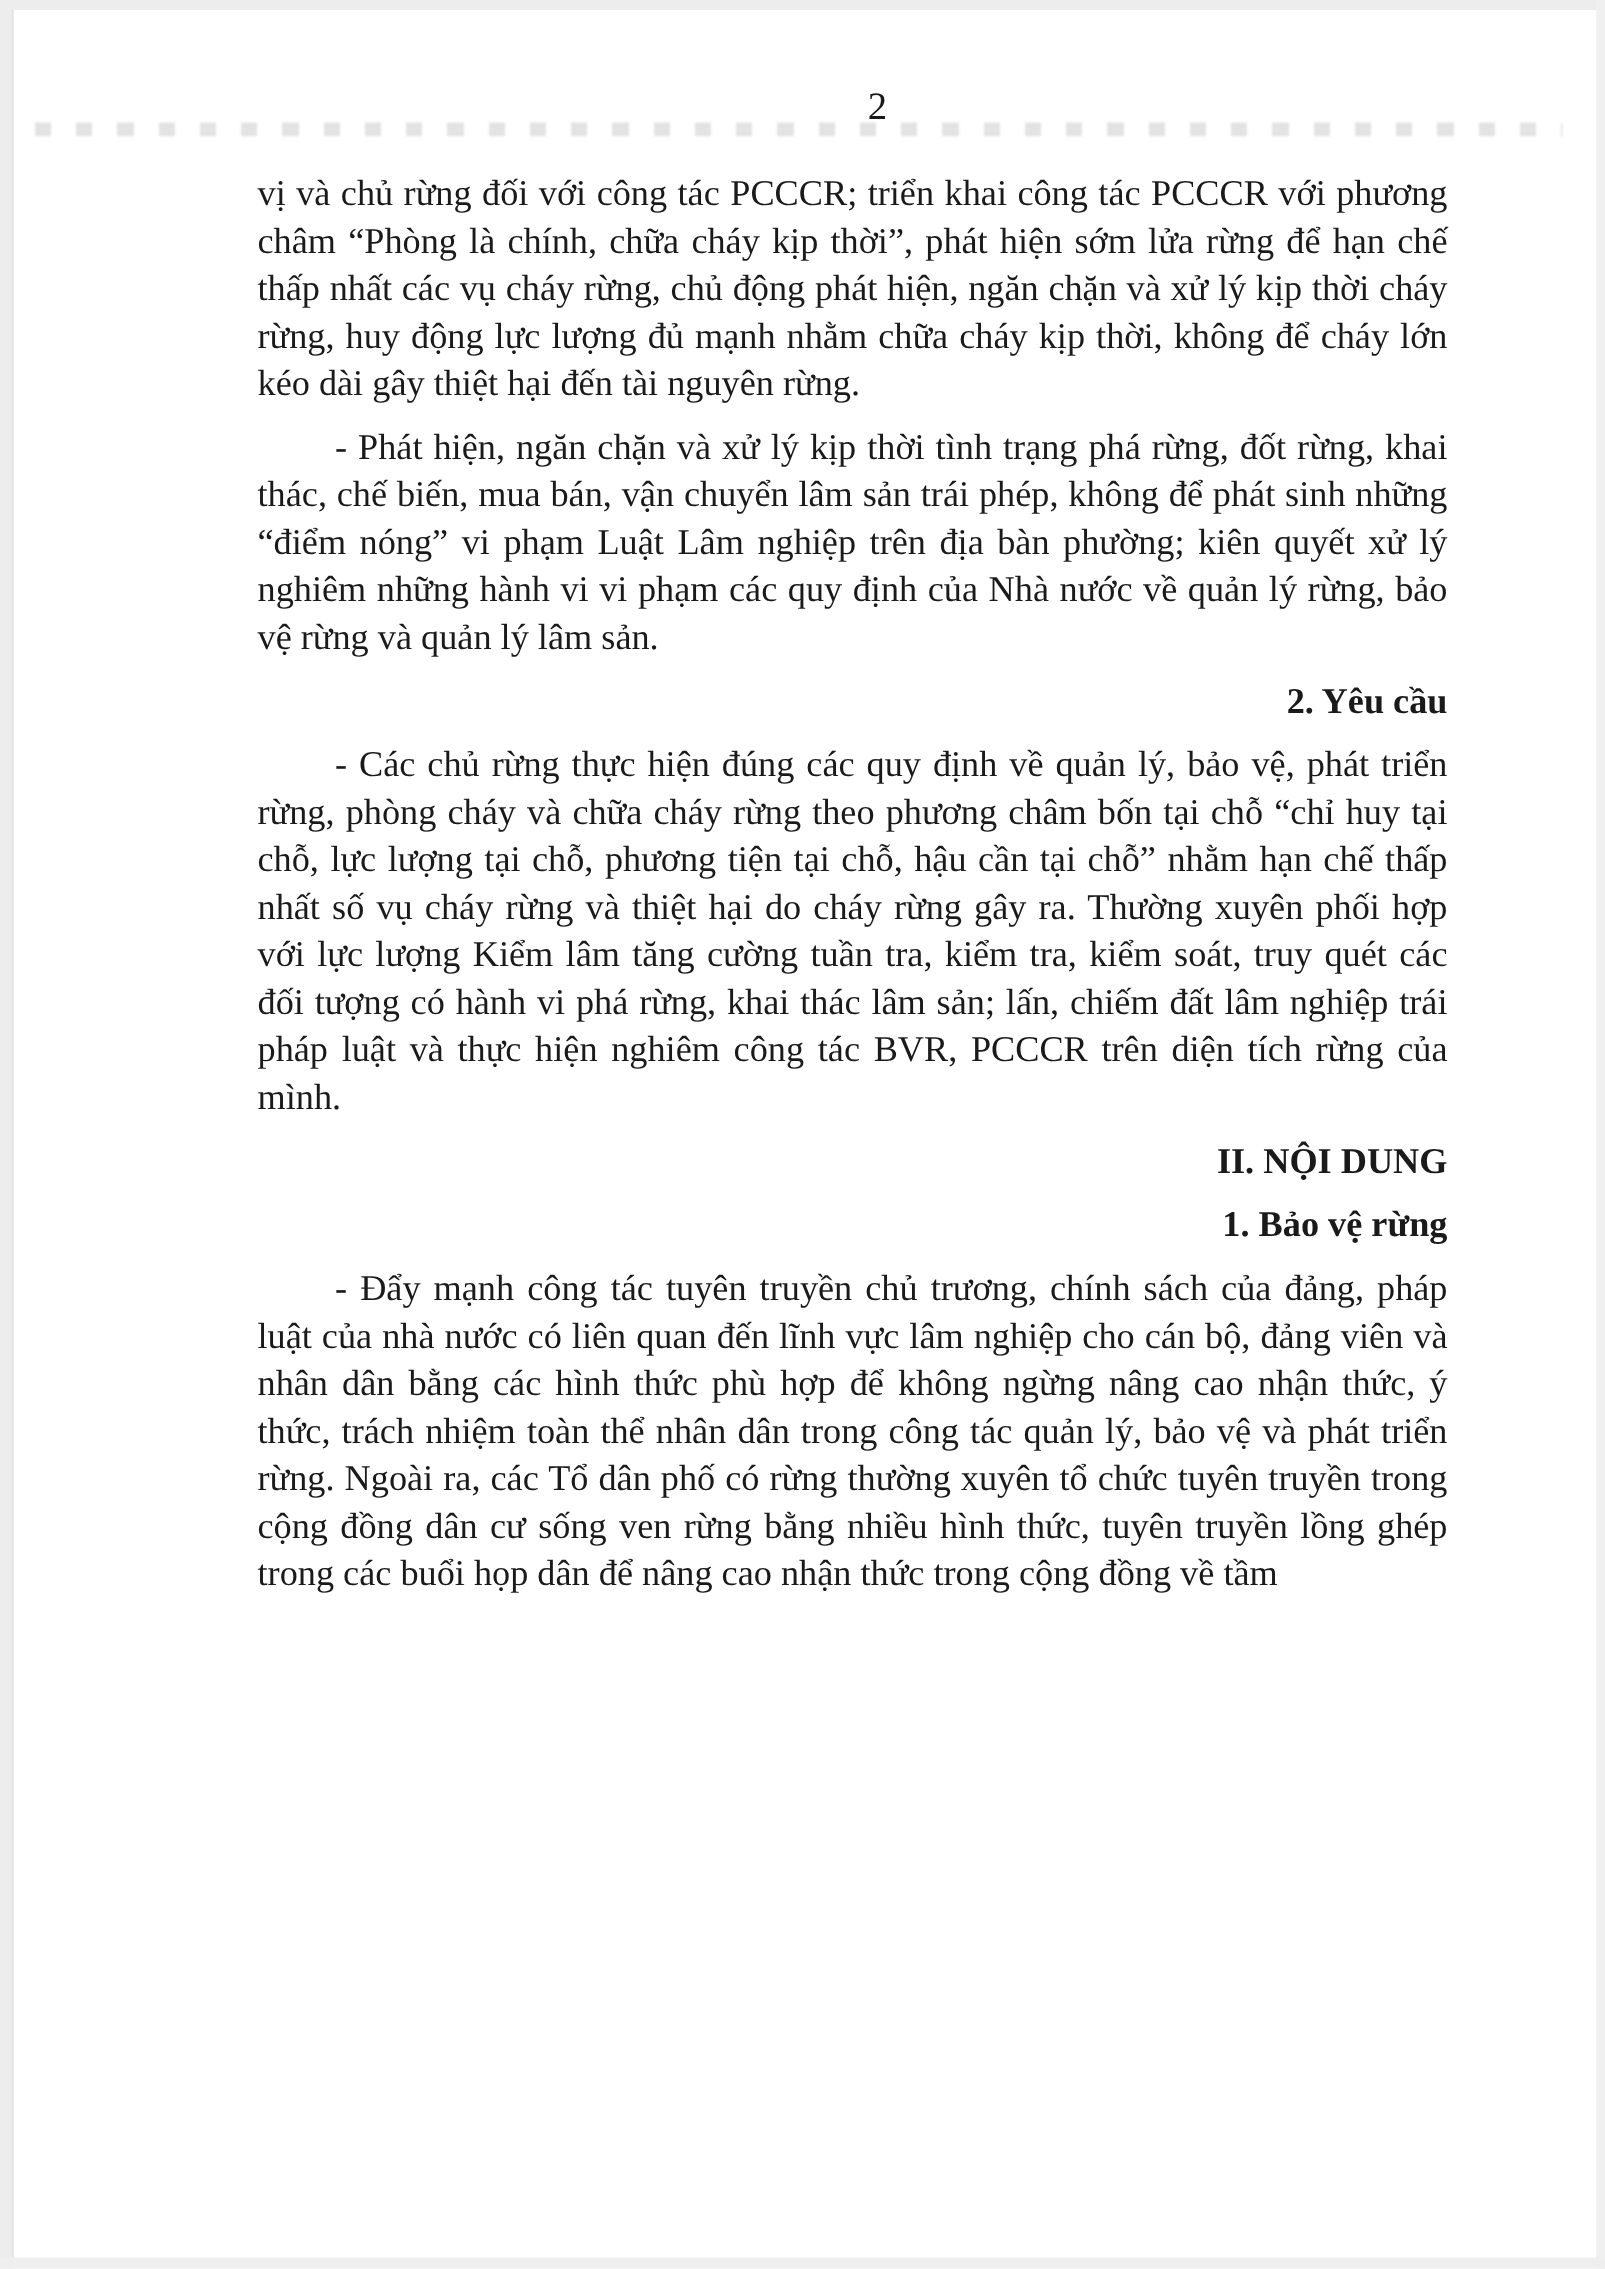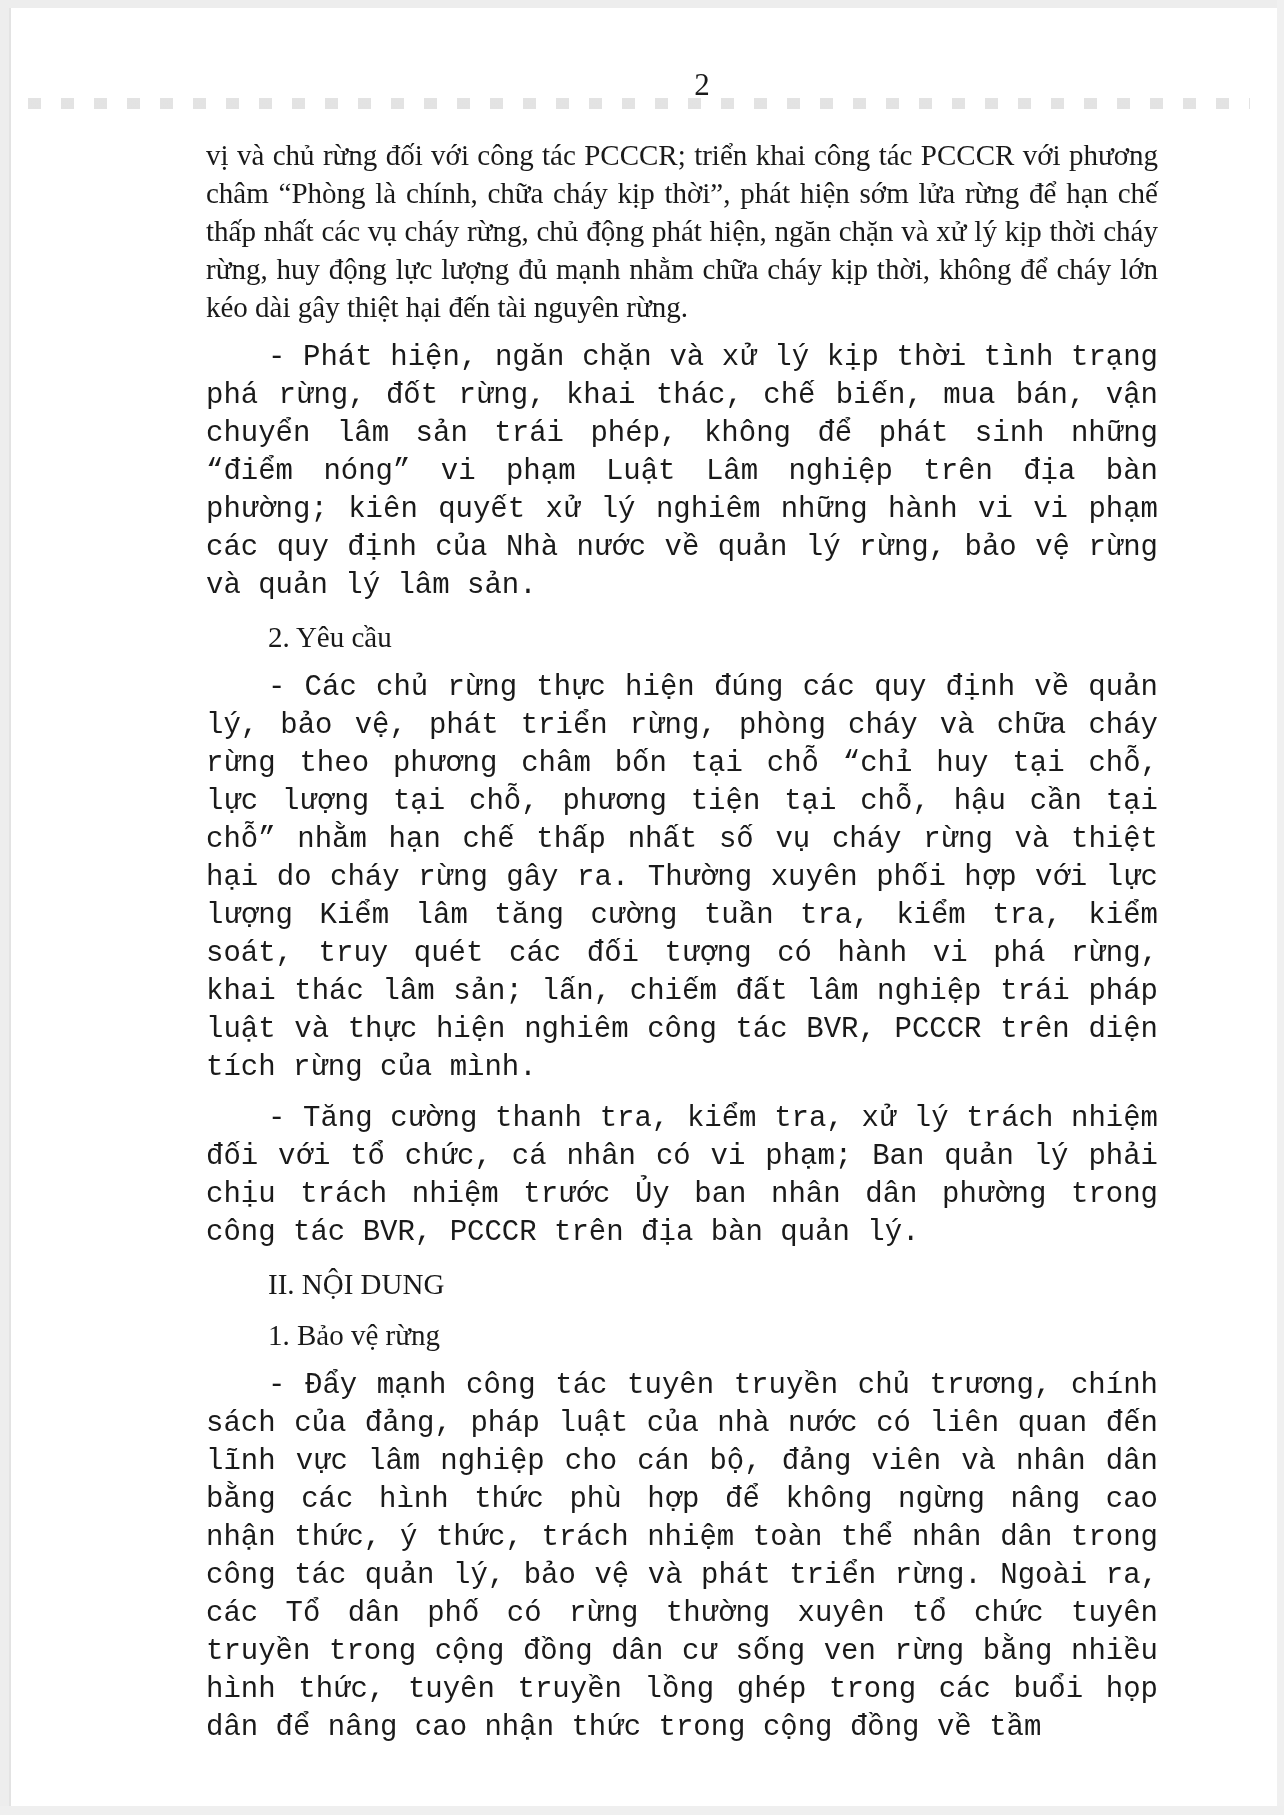--- a/index.html
+++ b/index.html
@@ -51,41 +51,40 @@
   .page-number {
     display: block;
     margin: 68px 0 34px;
     text-align: center;
     position: relative;
     left: 28px;
     font-size: 31px;
     line-height: 34px;
   }
   .para { margin: 0 0 13px 16px; }
-  .indent { text-indent: 62px; font-family: Liberation Mono, monospace; }
-  .heading { font-weight: 400; text-align: left; text-indent: 62px; }
+  .indent { text-indent: 62px; }
+  .heading { font-weight: 700; text-align: right; text-indent: 62px; }
   .heading-italic { font-weight: 700; font-style: italic; text-align: left; text-indent: 62px; }
 </style>
 </head>
 <body>
 
 <main class="page">
   <div class="edge edge-top"></div>
   <div class="edge edge-left"></div>
   <div class="edge edge-right"></div>
   <div class="edge edge-bottom"></div>
   <div class="edge-inner-line"></div>
   <div class="noise-band"></div>
 
   <div class="content">
     <span class="page-number">2</span>
     <section id="doc-body">
         <p class="para body">vị và chủ rừng đối với công tác PCCCR; triển khai công tác PCCCR với phương châm “Phòng là chính, chữa cháy kịp thời”, phát hiện sớm lửa rừng để hạn chế thấp nhất các vụ cháy rừng, chủ động phát hiện, ngăn chặn và xử lý kịp thời cháy rừng, huy động lực lượng đủ mạnh nhằm chữa cháy kịp thời, không để cháy lớn kéo dài gây thiệt hại đến tài nguyên rừng.</p>
         <p class="para body indent">- Phát hiện, ngăn chặn và xử lý kịp thời tình trạng phá rừng, đốt rừng, khai thác, chế biến, mua bán, vận chuyển lâm sản trái phép, không để phát sinh những “điểm nóng” vi phạm Luật Lâm nghiệp trên địa bàn phường; kiên quyết xử lý nghiêm những hành vi vi phạm các quy định của Nhà nước về quản lý rừng, bảo vệ rừng và quản lý lâm sản.</p>
         <p class="para heading">2. Yêu cầu</p>
         <p class="para body indent">- Các chủ rừng thực hiện đúng các quy định về quản lý, bảo vệ, phát triển rừng, phòng cháy và chữa cháy rừng theo phương châm bốn tại chỗ “chỉ huy tại chỗ, lực lượng tại chỗ, phương tiện tại chỗ, hậu cần tại chỗ” nhằm hạn chế thấp nhất số vụ cháy rừng và thiệt hại do cháy rừng gây ra. Thường xuyên phối hợp với lực lượng Kiểm lâm tăng cường tuần tra, kiểm tra, kiểm soát, truy quét các đối tượng có hành vi phá rừng, khai thác lâm sản; lấn, chiếm đất lâm nghiệp trái pháp luật và thực hiện nghiêm công tác BVR, PCCCR trên diện tích rừng của mình.</p>
-        <p class="para body indent">- Tăng cường thanh tra, kiểm tra, xử lý trách nhiệm đối với tổ chức, cá nhân có vi phạm; Ban quản lý phải chịu trách nhiệm trước Ủy ban nhân dân phường trong công tác BVR, PCCCR trên địa bàn quản lý.</p>
         <p class="para heading">II. NỘI DUNG</p>
         <p class="para heading">1. Bảo vệ rừng</p>
         <p class="para body indent">- Đẩy mạnh công tác tuyên truyền chủ trương, chính sách của đảng, pháp luật của nhà nước có liên quan đến lĩnh vực lâm nghiệp cho cán bộ, đảng viên và nhân dân bằng các hình thức phù hợp để không ngừng nâng cao nhận thức, ý thức, trách nhiệm toàn thể nhân dân trong công tác quản lý, bảo vệ và phát triển rừng. Ngoài ra, các Tổ dân phố có rừng thường xuyên tổ chức tuyên truyền trong cộng đồng dân cư sống ven rừng bằng nhiều hình thức, tuyên truyền lồng ghép trong các buổi họp dân để nâng cao nhận thức trong cộng đồng về tầm</p>
       </section>
   </div>
 </main>
 
 </body></html>

